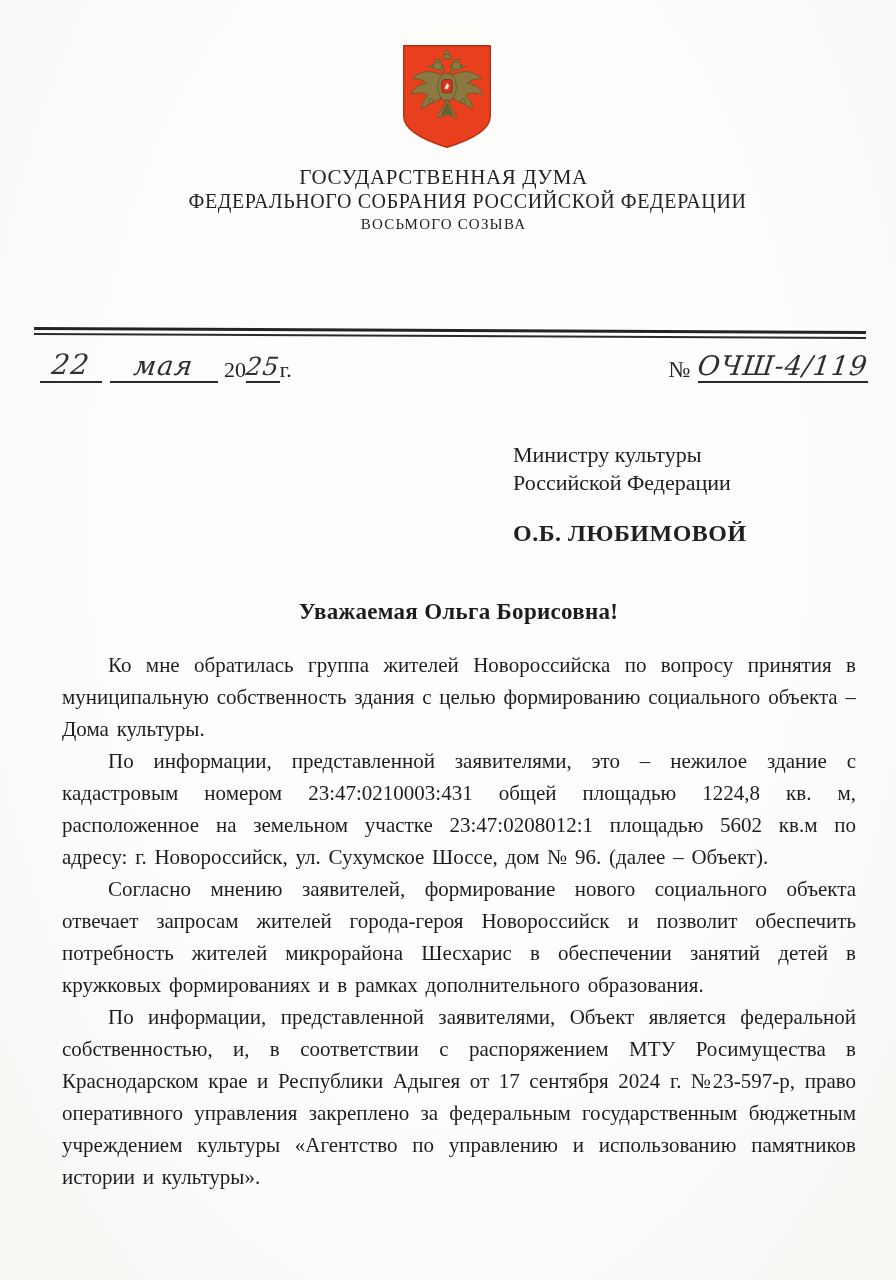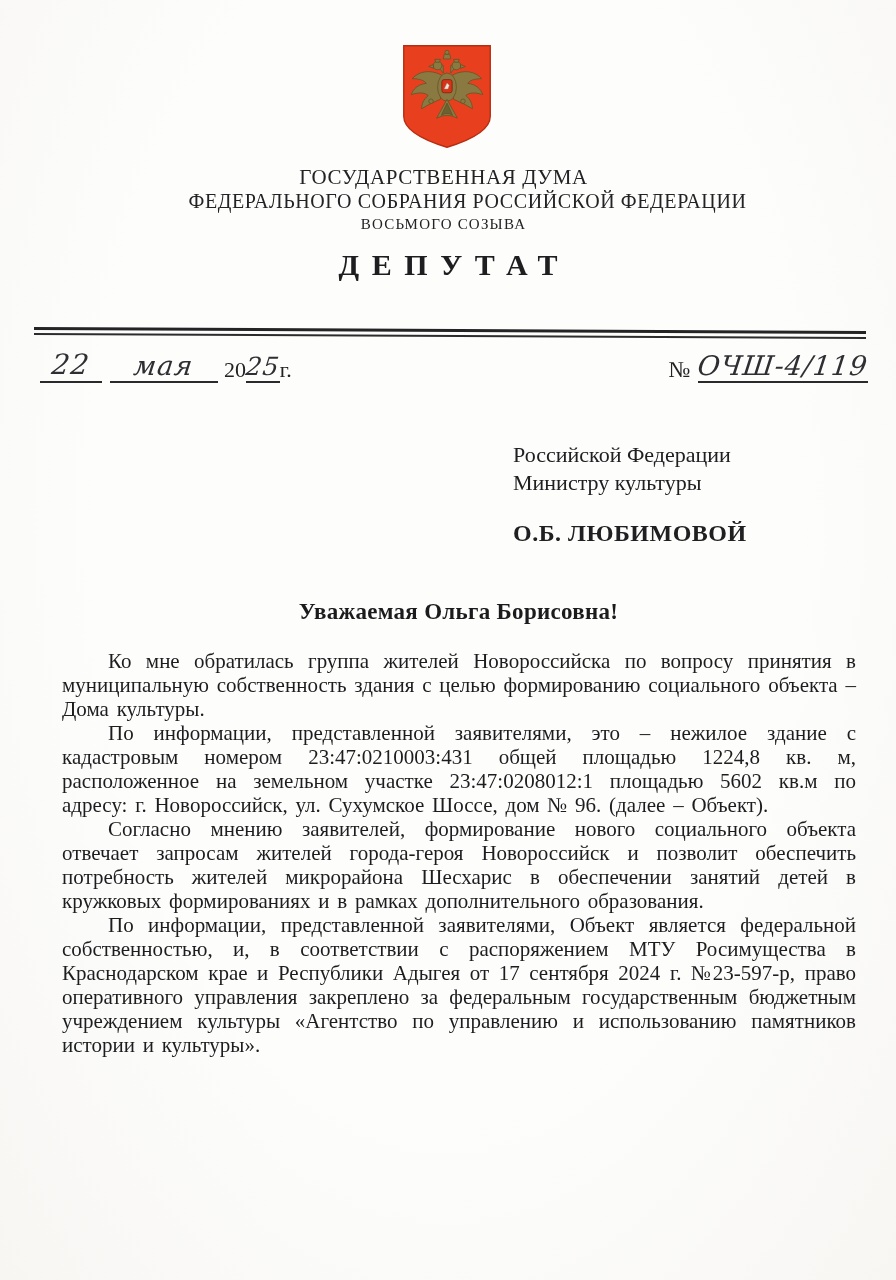--- a/index.html
+++ b/index.html
@@ -101,21 +101,21 @@
     top: 599px; left: 62px; width: 793px;
     text-align: center;
     font-size: 23px; font-weight: bold;
     letter-spacing: 0.3px;
     color: #1b1b1d;
   }
   .body-text {
     position: absolute;
     top: 649px; left: 62px; width: 794px;
     font-size: 21px;
-    line-height: 24px;
+    line-height: 32px;
     text-align: justify;
     word-spacing: 2.5px;
     color: #1d1d1f;
   }
   .body-text p { text-indent: 46px; }
 </style>
 </head>
 <body>
 
 <div class="page">
@@ -158,42 +158,41 @@
     </svg>
   </div>
 
   <div class="org">
     <div class="l1">ГОСУДАРСТВЕННАЯ ДУМА</div>
     <div class="l2">ФЕДЕРАЛЬНОГО СОБРАНИЯ РОССИЙСКОЙ ФЕДЕРАЦИИ</div>
     <div class="l3">ВОСЬМОГО СОЗЫВА</div>
   </div>
 
   <div class="deputy">
-    <div class="t1">ДЕПУТАТ</div>
   </div>
 
   <div class="rule"></div>
 
   <div class="meta-row">
     <div class="date-group">
       <span class="u day-u"><span class="hw hw-day">22</span></span>
       <span class="u month-u"><span class="hw hw-month">мая</span></span>
       <span class="printed">20</span>
       <span class="u yr-u"><span class="hw hw-yr">25</span></span>
       <span class="printed">г.</span>
     </div>
     <div class="num-group">
       <span class="printed num-label">№</span>
       <span class="u num-u"><span class="hw hw-num">ОЧШ-4/119</span></span>
     </div>
   </div>
 
   <div class="recipient">
+    <div>Министру культуры</div>
     <div>Российской Федерации</div>
-    <div>Министру культуры</div>
     <div class="name">О.Б. ЛЮБИМОВОЙ</div>
   </div>
 
   <div class="salutation">Уважаемая Ольга Борисовна!</div>
 
   <div class="body-text">
     <p class="para">Ко мне обратилась группа жителей Новороссийска по вопросу принятия в муниципальную собственность здания с целью формированию социального объекта – Дома культуры.</p>
     <p class="para">По информации, представленной заявителями, это – нежилое здание с кадастровым номером 23:47:0210003:431 общей площадью 1224,8 кв. м, расположенное на земельном участке 23:47:0208012:1 площадью 5602 кв.м по адресу: г. Новороссийск, ул. Сухумское Шоссе, дом № 96. (далее – Объект).</p>
     <p class="para">Согласно мнению заявителей, формирование нового социального объекта отвечает запросам жителей города-героя Новороссийск и позволит обеспечить потребность жителей микрорайона Шесхарис в обеспечении занятий детей в кружковых формированиях и в рамках дополнительного образования.</p>
     <p class="para">По информации, представленной заявителями, Объект является федеральной собственностью, и, в соответствии с распоряжением МТУ Росимущества в Краснодарском крае и Республики Адыгея от 17 сентября 2024 г. №23-597-р, право оперативного управления закреплено за федеральным государственным бюджетным учреждением культуры «Агентство по управлению и использованию памятников истории и культуры».</p>

